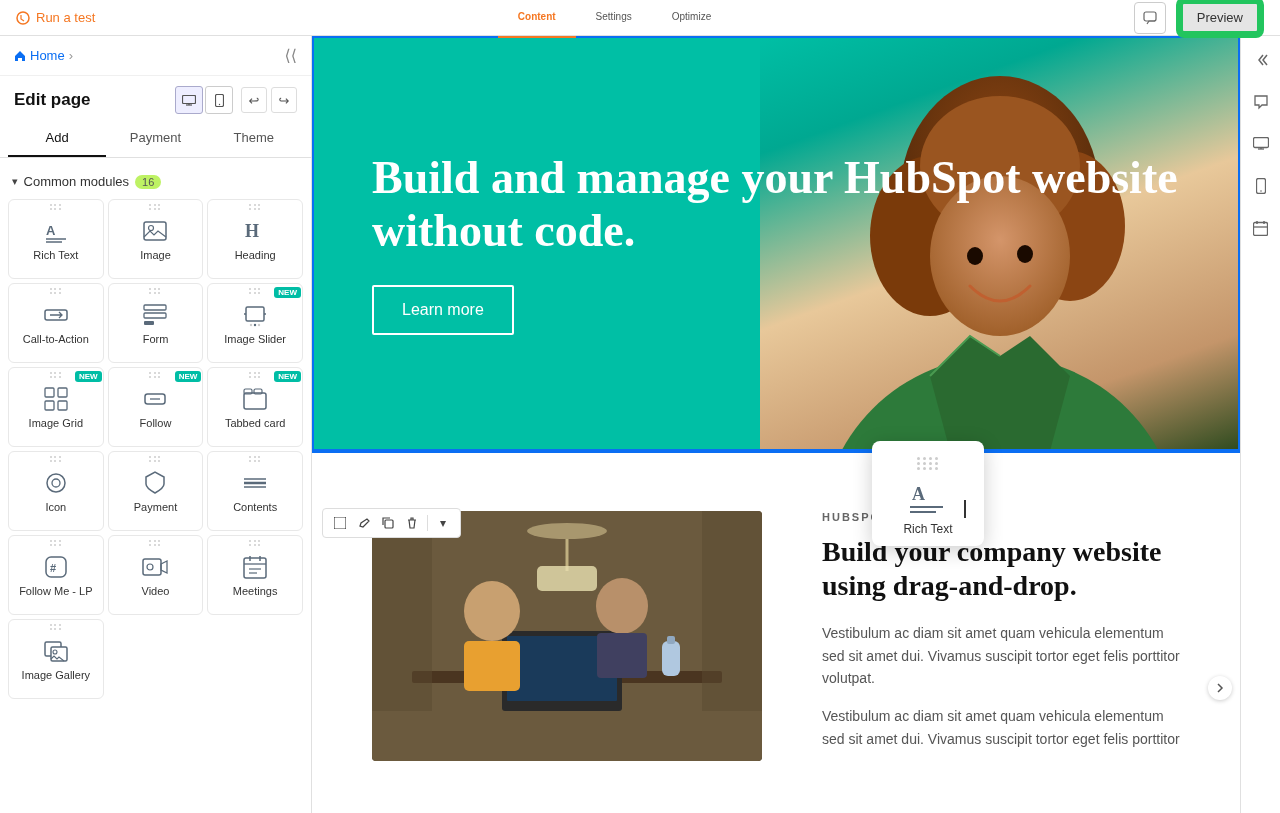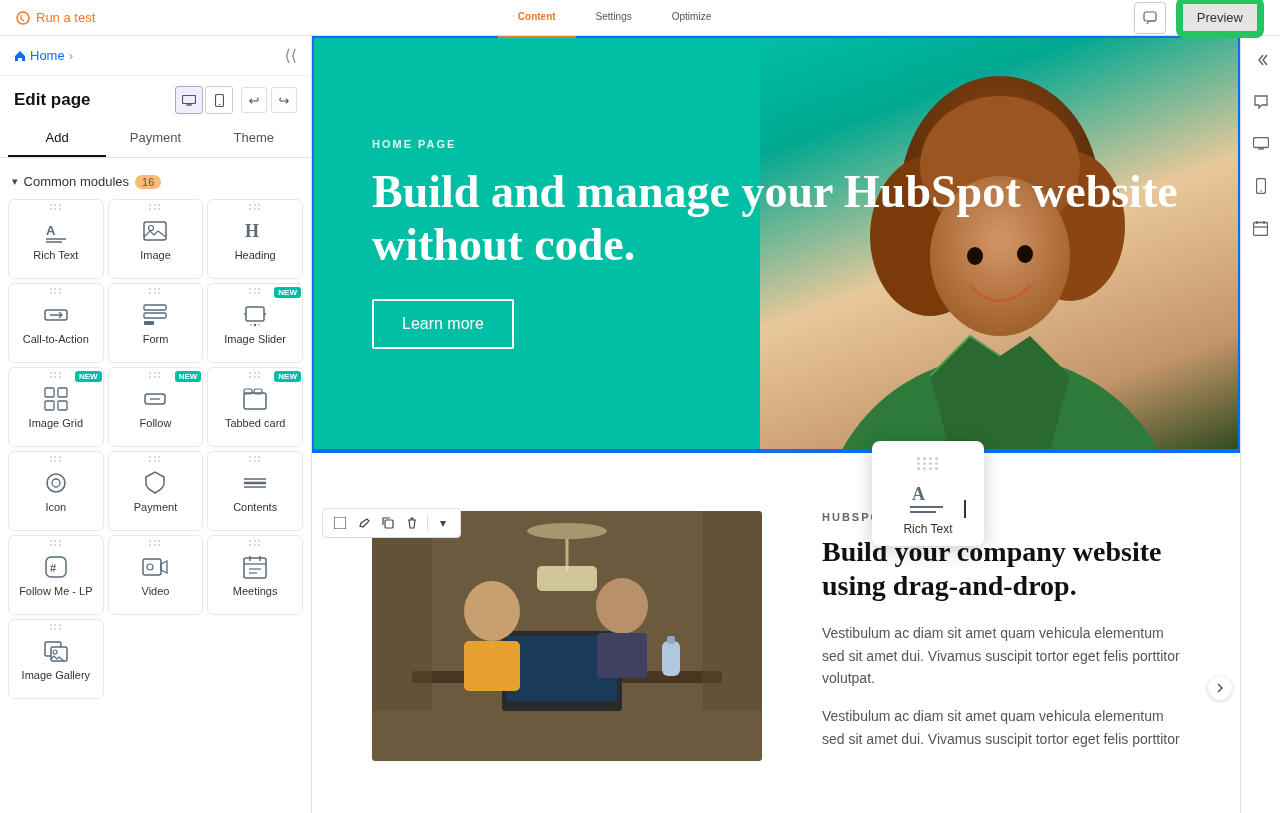--- a/index.html
+++ b/index.html
@@ -101,21 +101,21 @@
     }
     .sidebar-tab.active { color: #111; border-bottom: 2px solid #111; font-weight: 500; }
 
     .modules-section { padding: 10px 8px; }
     .modules-header {
       display: flex; align-items: center; gap: 6px;
       font-size: 13px; font-weight: 500; color: #333; padding: 6px 4px;
       cursor: pointer;
     }
     .modules-count {
-      background: #fdba74; border-radius: 10px; padding: 1px 7px;
+      background: #bef264; border-radius: 10px; padding: 1px 7px;
       font-size: 11px; color: #555;
     }
 
     .modules-grid {
       display: grid;
       grid-template-columns: repeat(3, 1fr);
       gap: 4px;
       padding: 4px 0;
     }
     .module-card {
@@ -645,21 +645,20 @@
         </div>
 
       </div>
     </div>
   </div>
 
   <div class="canvas" style="position:relative;">
 
     <div class="hero-section">
       <div class="hero-content">
-        <div class="hero-label">HOME PAGE</div>
         <h1 class="hero-heading">Build and manage your HubSpot website without code.</h1>
         <button class="hero-btn">Learn more</button>
       </div>
       <div class="hero-image">
         <div class="hero-person">
 
           <svg width="460" height="415" viewBox="0 0 460 415">
             <defs>
               <radialGradient id="skinGrad" cx="50%" cy="40%" r="60%">
                 <stop offset="0%" stop-color="#d4956a"></stop>

